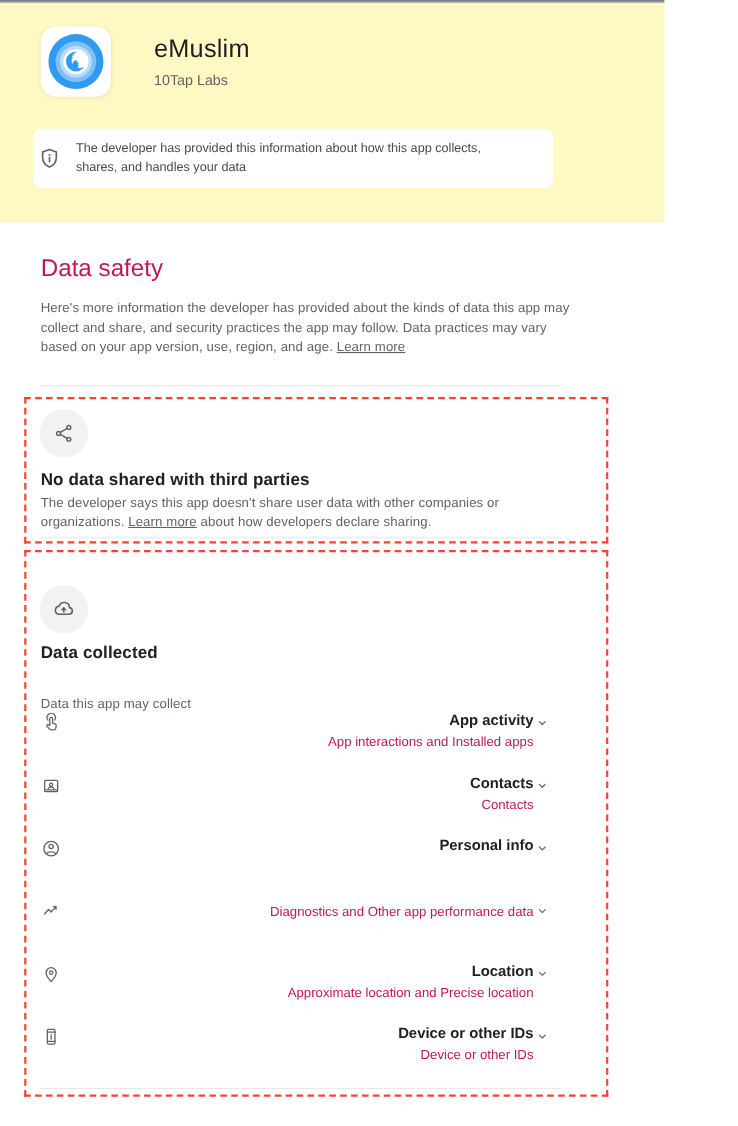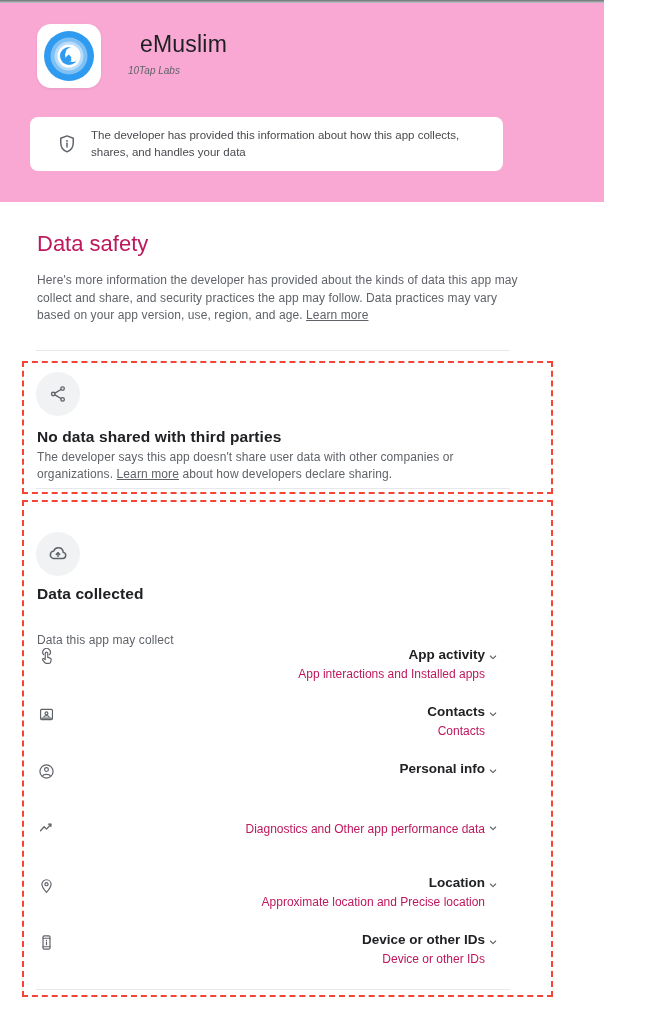--- a/index.html
+++ b/index.html
@@ -2,27 +2,27 @@
 <html><head>
 <meta charset="utf-8">
 <style>
   html,body{margin:0;padding:0;background:#fff;}
   .page{
     position:relative;width:671px;height:1024px;overflow:hidden;background:#fff;
     font-family:"Liberation Sans", sans-serif;color:#202124;
   }
   .topbar{position:absolute;left:0;top:0;width:604px;height:3px;
     background:linear-gradient(#6e7175,#c3c6c9);}
-  .header{position:absolute;left:0;top:3px;width:604px;height:199px;background:#f9a8d4;}
+  .header{position:absolute;left:0;top:3px;width:604px;height:199px;background:#fef9c3;}
   .app-icon-card{position:absolute;left:37px;top:21px;width:64px;height:64px;background:#fff;
     border-radius:14px;box-shadow:0 1px 3px rgba(0,0,0,.08);display:flex;align-items:center;justify-content:center;}
   .app-title{position:absolute;left:140px;top:28px;font-size:23px;font-weight:500;color:#1d1f21;letter-spacing:.2px;}
-  .app-dev{position:absolute;left:128px;top:62px;font-size:10px;color:#5f6368;font-style:italic;}
+  .app-dev{position:absolute;left:140px;top:62px;font-size:13px;color:#5f6368;}
   .banner{position:absolute;left:30px;top:114px;width:473px;height:54px;background:#fff;border-radius:8px;
-    display:flex;align-items:center;box-sizing:border-box;padding-left:26px;}
+    display:flex;align-items:center;box-sizing:border-box;padding-left:4px;}
   .banner .txt{margin-left:13px;width:400px;font-size:11.5px;line-height:17px;color:#474a4e;}
   .banner .shield{flex:0 0 auto;display:flex;}
 
   .h1{position:absolute;left:37px;top:231px;font-size:22px;font-weight:500;color:#be185d;}
   .lead{position:absolute;left:37px;top:272px;width:481px;font-size:12px;line-height:17.5px;color:#5f6368;letter-spacing:.1px;}
   a.gray-link{color:#5f6368;text-decoration:underline;cursor:pointer;}
 
   .divider{position:absolute;height:1px;background:#e7e8eb;left:36px;width:474px;}
   .div-1{top:350px;} .div-2{top:488px;} .div-3{top:989px;}
 

